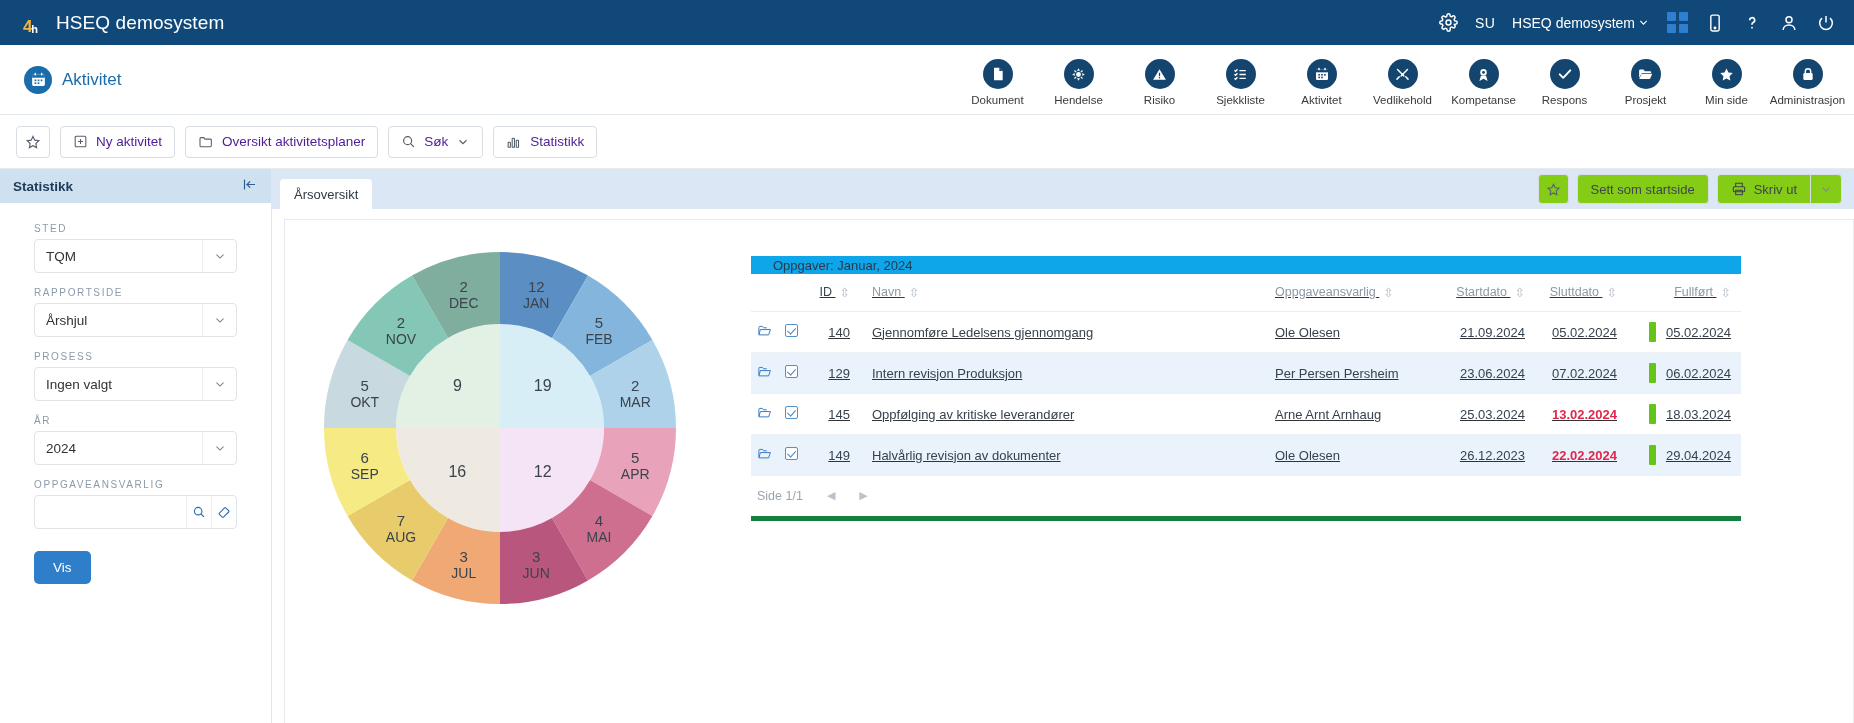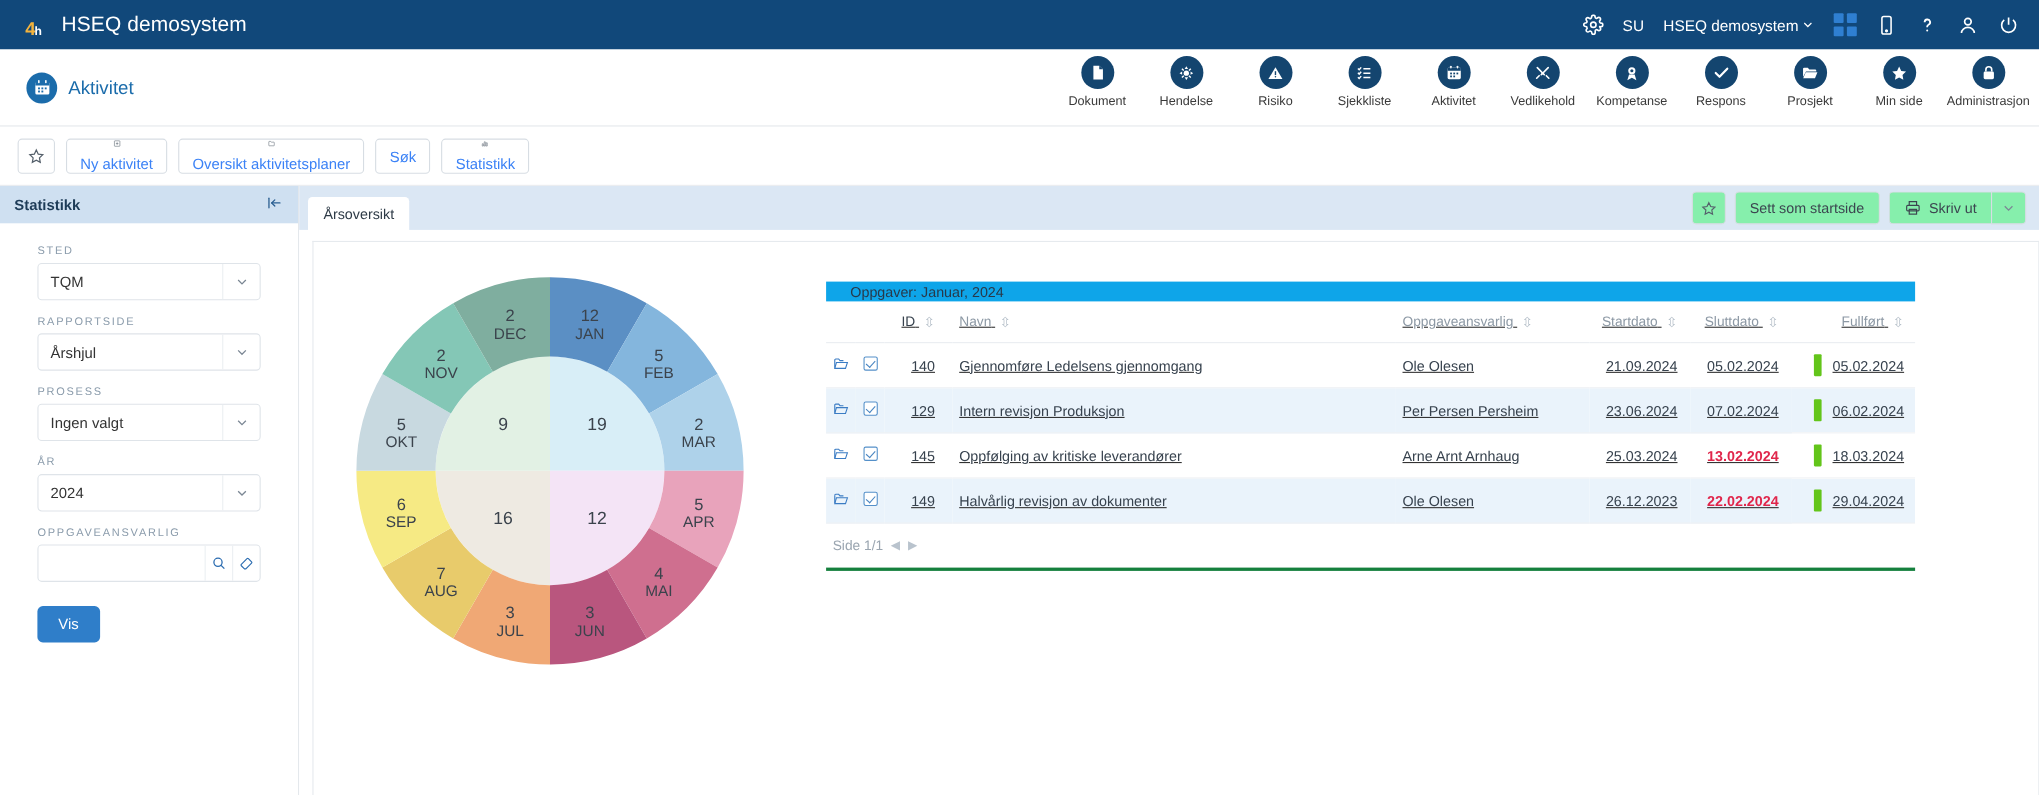--- a/index.html
+++ b/index.html
@@ -30,21 +30,21 @@
     margin-left:auto; display:flex; align-items:center; gap:17px;
   }
   .tb-ico { display:flex; align-items:center; justify-content:center; cursor:pointer; }
   .tb-su { font-size:14px; letter-spacing:.3px; }
   .tb-sys { font-size:14px; display:flex; align-items:center; gap:2px; white-space:nowrap; }
   .grid-icon { display:grid; grid-template-columns:9px 9px; grid-template-rows:9px 9px; gap:3px; }
   .grid-icon i { background:#2f7fd1; display:block; border-radius:1px; }
 
   
   .modnav {
-    height:70px; background:#fff; display:flex; 
+    height:70px; background:#fff; display:flex; align-items:center;
     position:relative; border-bottom:1px solid #e4e8ec;
   }
   .page-ident {
     display:flex; align-items:center; gap:10px; padding-left:24px;
   }
   .page-ident .circ {
     width:28px; height:28px; border-radius:50%; background:#1b6cab;
     display:flex; align-items:center; justify-content:center;
   }
   .page-ident .ptitle { font-size:17px; color:#1b6cab; }
@@ -61,21 +61,21 @@
   .mod .lbl { font-size:11.5px; color:#3a3a3a; white-space:nowrap; }
 
   
   .toolbar {
     height:54px; background:#fff; display:flex; align-items:center;
     gap:10px; padding:0 16px; border-bottom:1px solid #e8ebee;
   }
   .tbtn {
     height:32px; border:1px solid #d7dde3; border-radius:4px; background:#fff;
     display:flex; align-items:center; gap:8px; padding:0 12px;
-    font-size:13.5px; color:#3b82f6; cursor:pointer; white-space:nowrap;flex-direction:column;
+    font-size:13.5px; color:#4c1d95; cursor:pointer; white-space:nowrap;
   }
   .tbtn.sq { width:34px; justify-content:center; padding:0; }
 
   
   .body-split { display:flex; height:calc(723px - 45px - 70px - 54px); }
 
   
   .side {
     width:272px; border-right:1px solid #e2e6ea; display:flex; flex-direction:column;
     background:#fff;
@@ -124,21 +124,21 @@
     height:40px; background:#dbe7f4; display:flex; align-items:center;
     padding:0 12px 0 8px; gap:8px;
   }
   .tab {
     background:#fff; border-radius:4px 4px 0 0; height:30px; padding:0 14px;
     display:flex; align-items:center; font-size:13px; color:#2d3a46; cursor:pointer;
     align-self:flex-end;
   }
   .tabbar-right { margin-left:auto; display:flex; align-items:center; gap:8px; }
   .tb2 {
-    height:30px; background:#86efac; border:1px solid #d7dde3; border-radius:4px;
+    height:30px; background:#84cc16; border:1px solid #d7dde3; border-radius:4px;
     display:flex; align-items:center; gap:7px; padding:0 13px; font-size:13px;
     color:#3c4650; cursor:pointer; white-space:nowrap;
   }
   .tb2.sq { width:31px; justify-content:center; padding:0; }
   .split-btn { display:flex;justify-content:space-between; }
   .split-btn .main {
     border-radius:4px 0 0 4px; border-right:0;
   }
   .split-btn .arrow {
     border-radius:0 4px 4px 0; width:32px; justify-content:center; padding:0;
@@ -191,21 +191,21 @@
   .chkbox {
     width:13px; height:13px; border:1px solid #5590c9; border-radius:2px;
     display:inline-block; position:relative; background:#fff;
   }
   .chkbox:after {
     content:""; position:absolute; left:3.5px; top:1px; width:4px; height:7px;
     border:solid #4a86c2; border-width:0 1.6px 1.6px 0; transform:rotate(42deg);
   }
   .pager {
     padding:13px 6px; font-size:12.5px; color:#9aa5b0;
-    display:flex; align-items:flex-start; gap:7px; border-bottom:3px solid #15803d;
+    display:flex; align-items:flex-start; gap:24px; border-bottom:5px solid #15803d;
   }
   .pager .arw { color:#b9c3cd; cursor:pointer; font-size:11px; }
   .svgw { display:block; }
 </style>
 </head>
 <body>
 
 <div class="topbar">
   <div class="brand">
     <div class="brand-logo">

